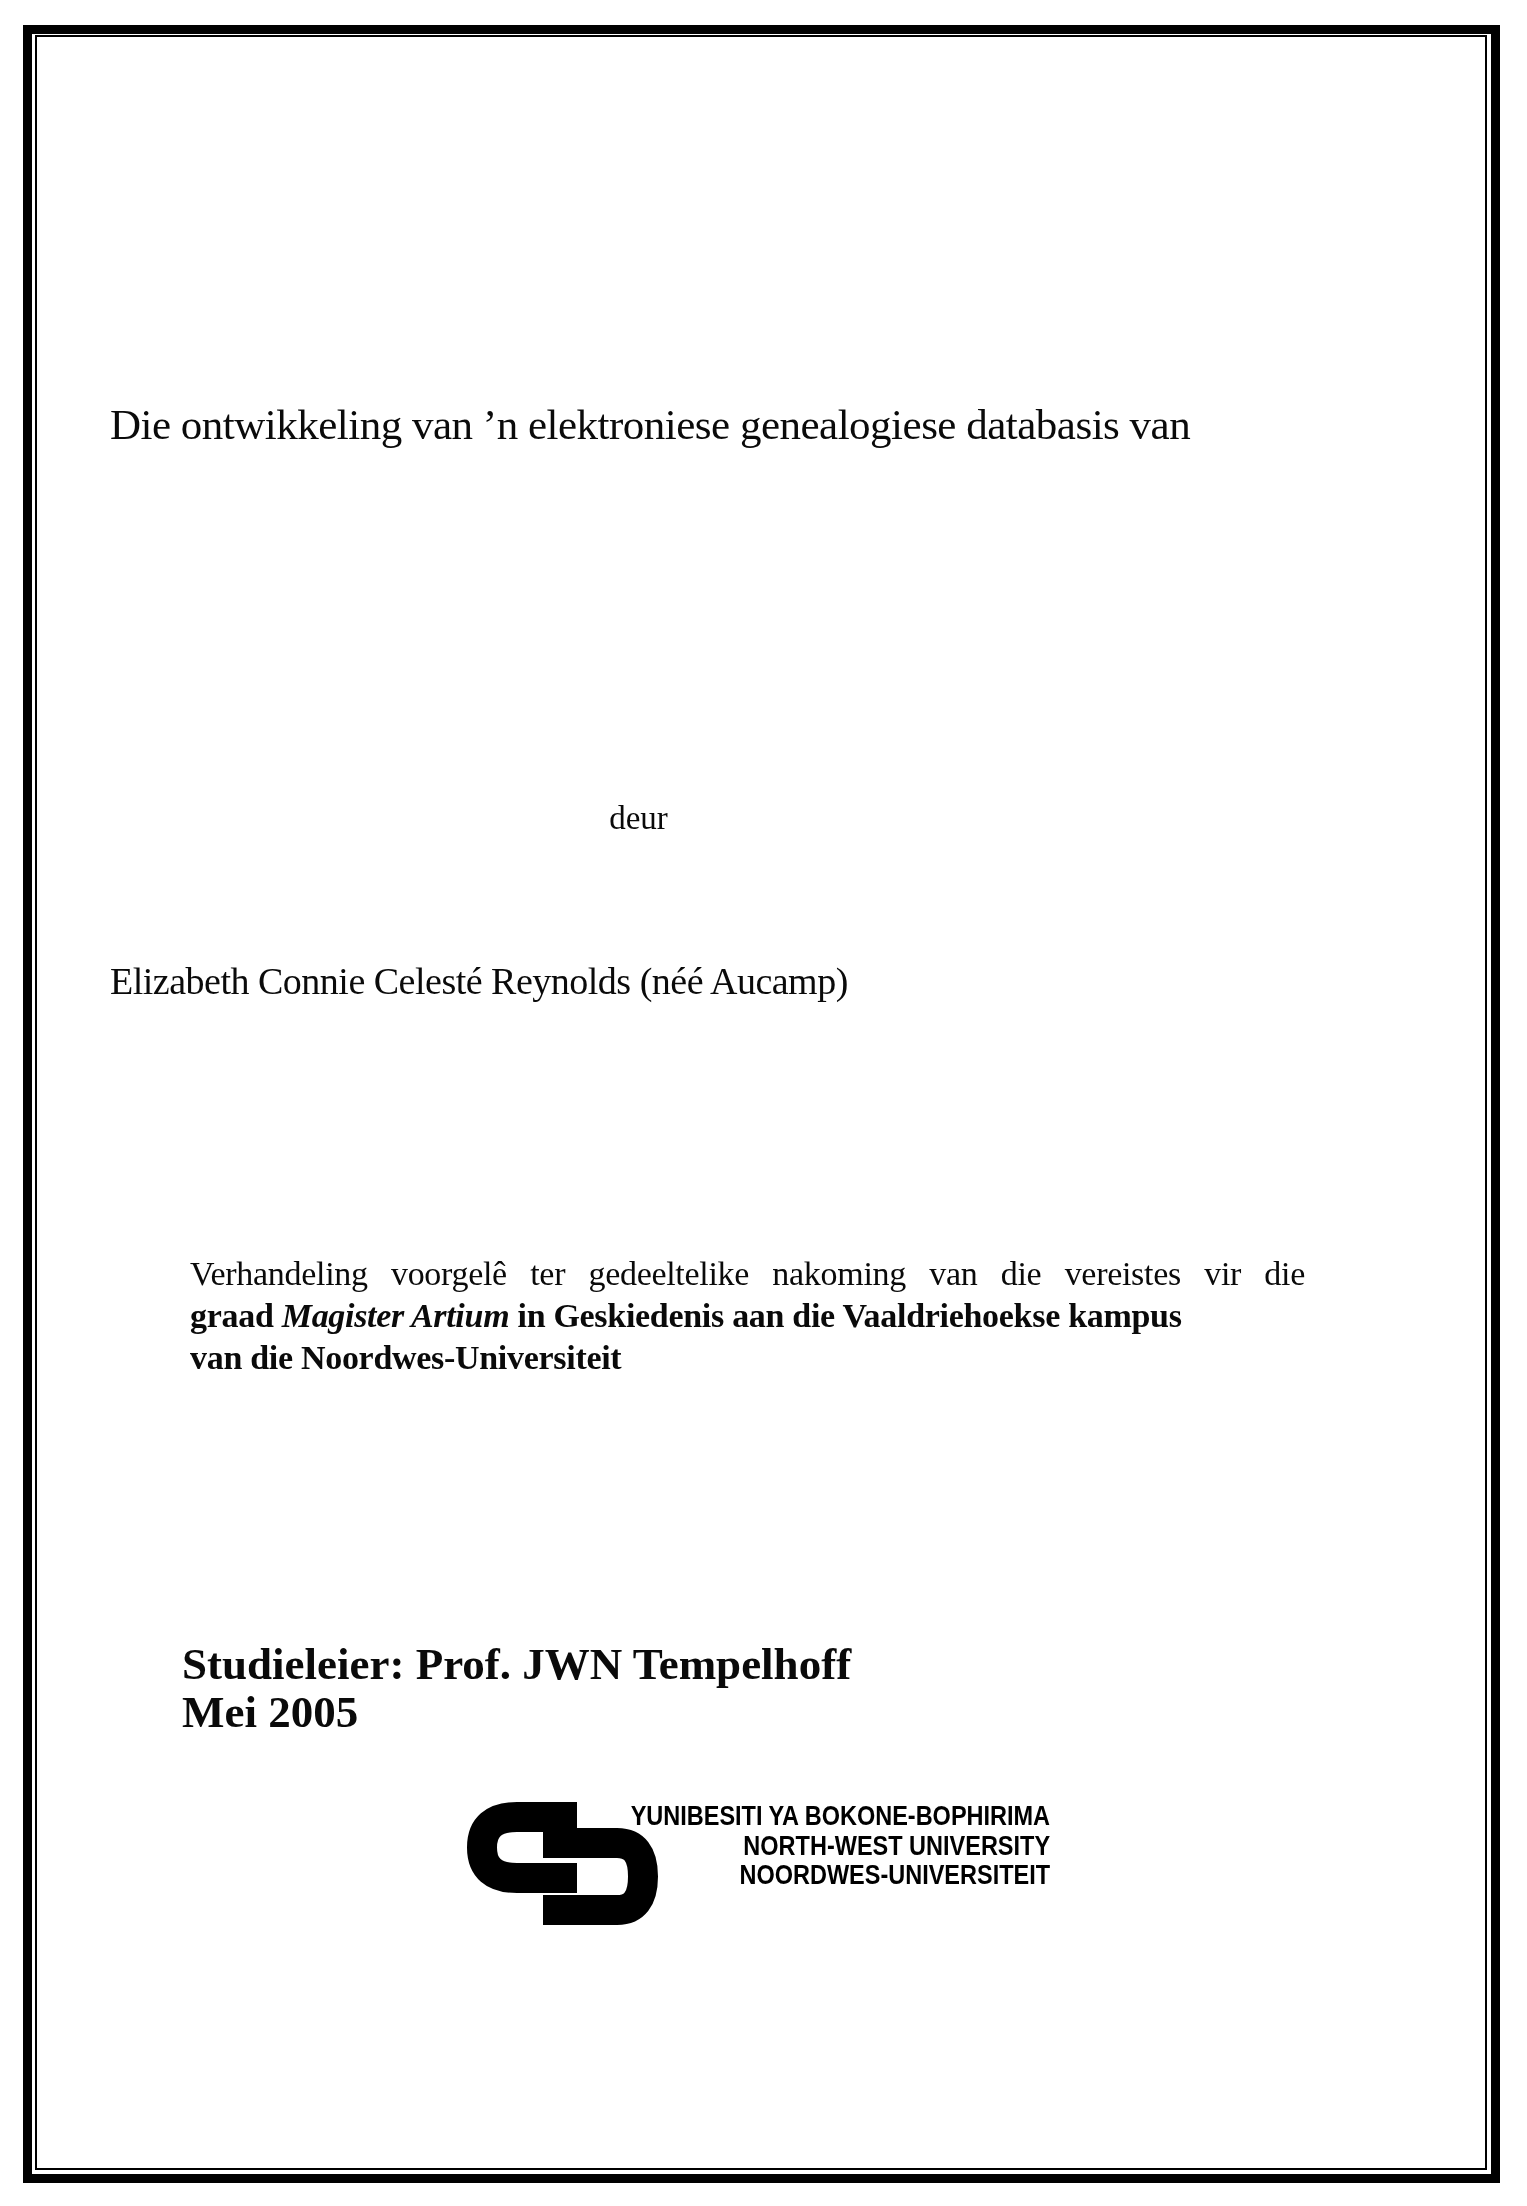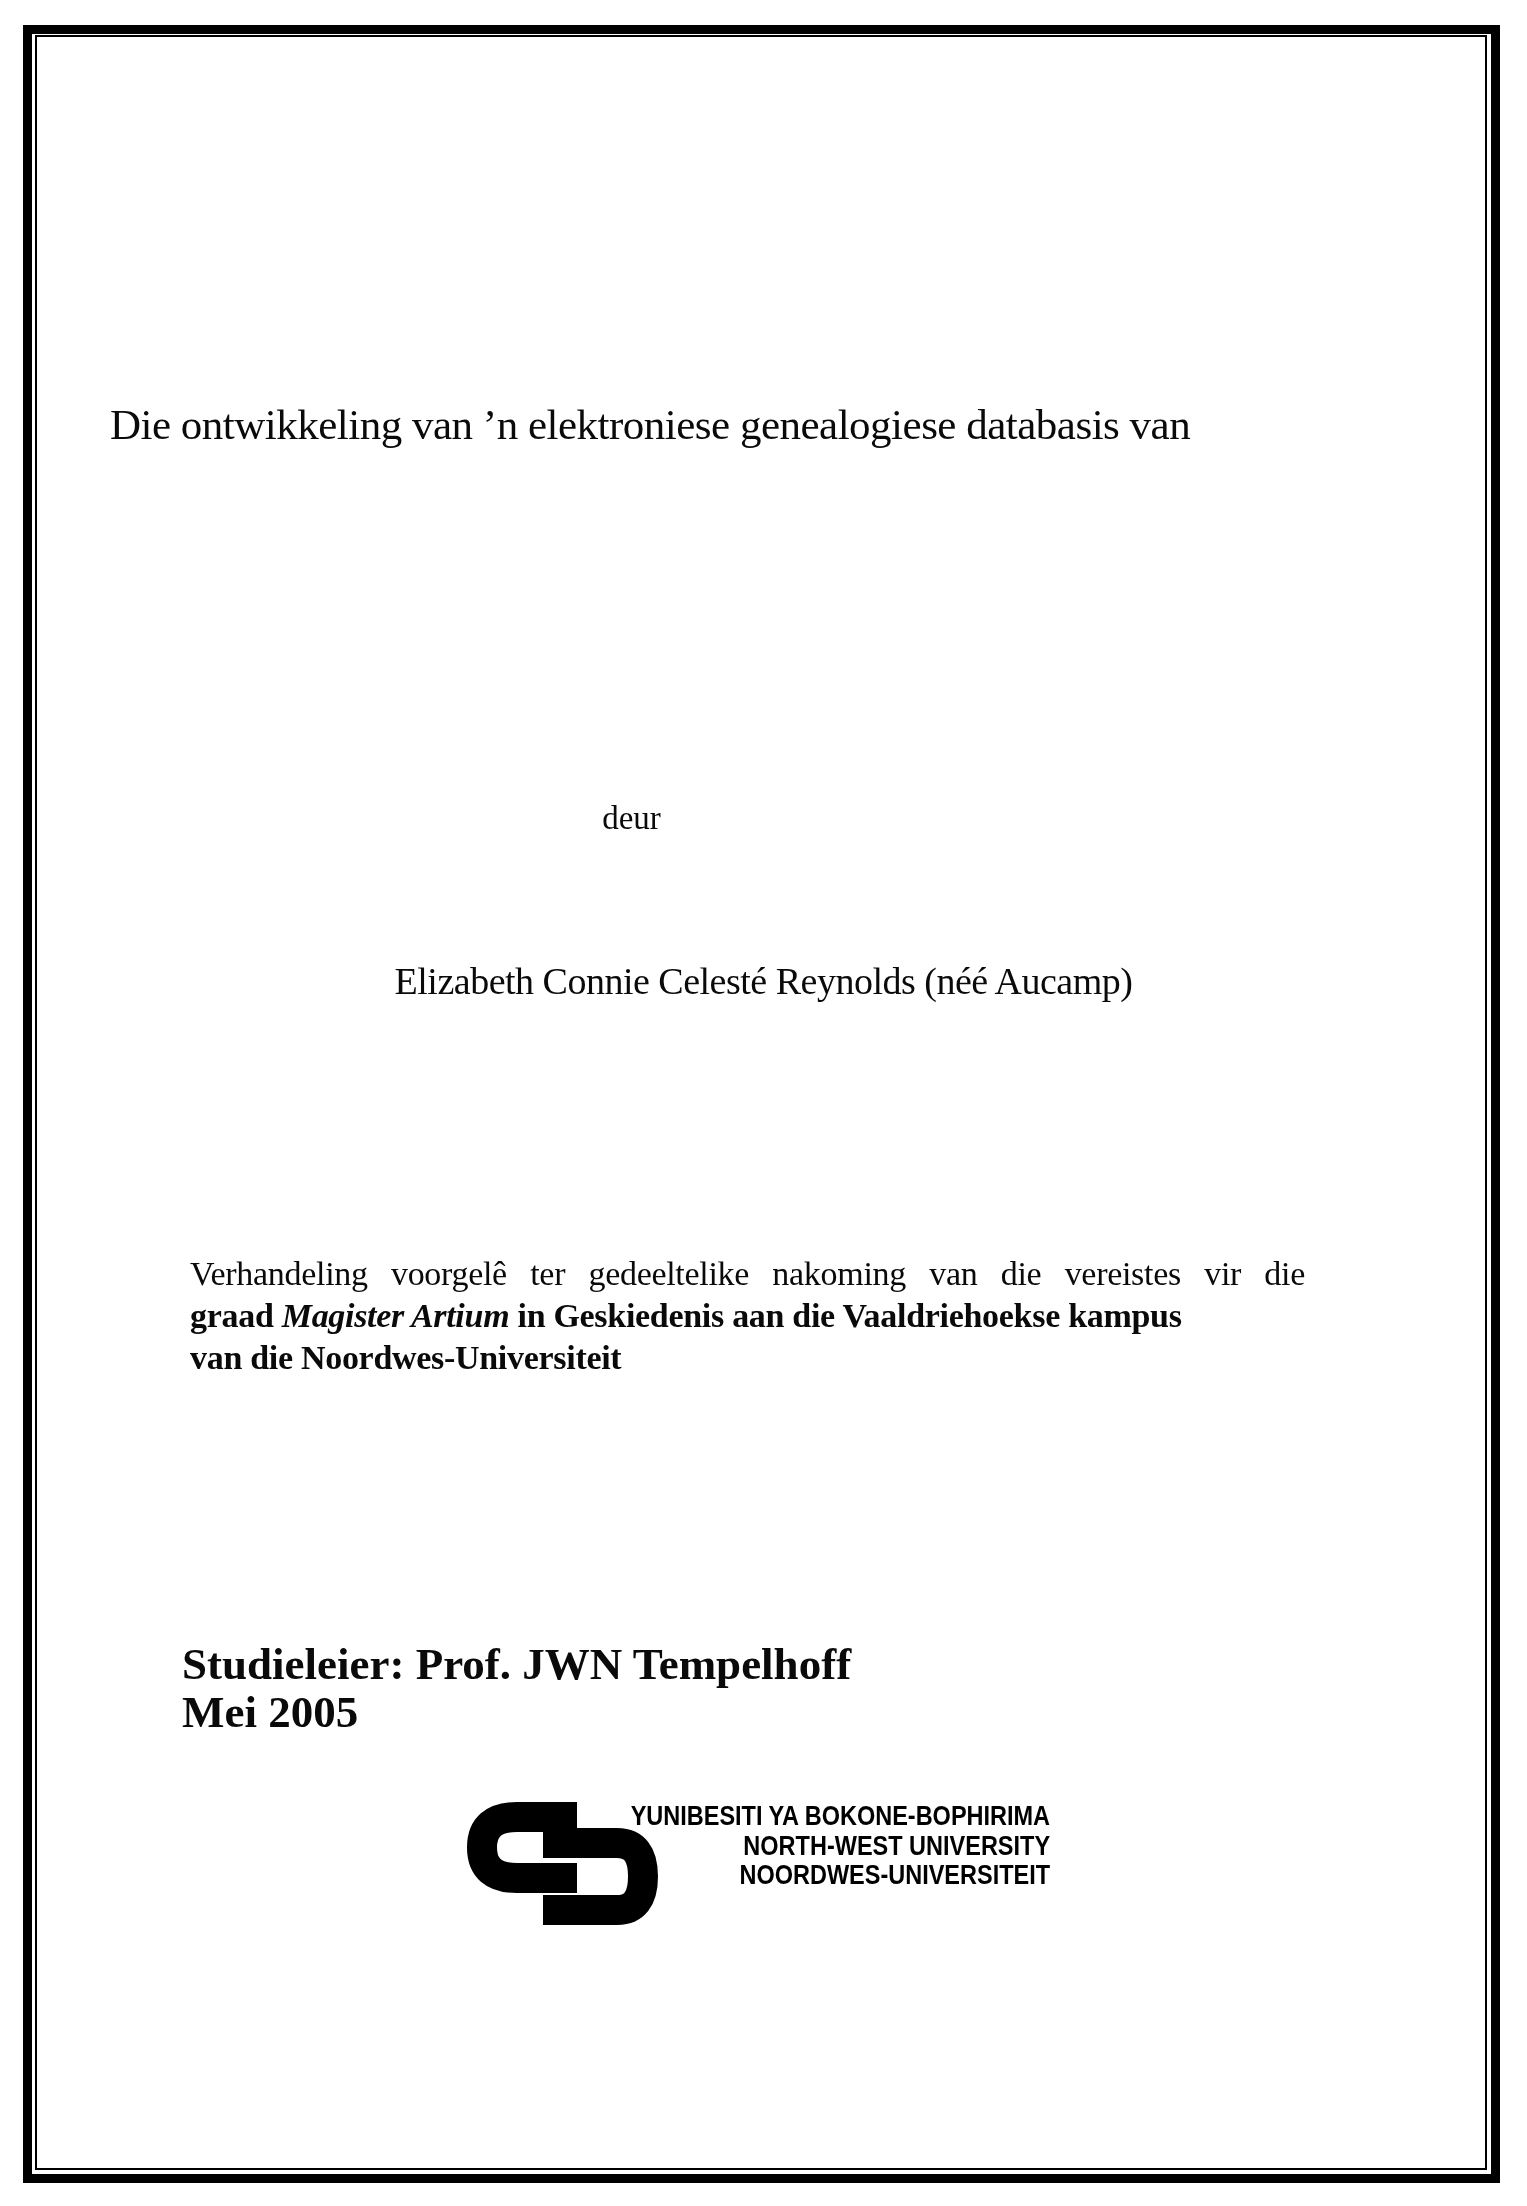--- a/index.html
+++ b/index.html
@@ -29,25 +29,25 @@
     font-size:43px;
     line-height:73px;
     letter-spacing:-0.5px;
   }
   .byline{
     position:absolute;
     top:800px;left:0;width:1263px;
     text-align:center;
     font-size:33px;
     line-height:36px;
+    padding-left:7px;
   }
   .author{
     position:absolute;
     top:960px;left:110px;width:1307px;
-    text-align:center;
     font-size:38px;
     line-height:42px;
     letter-spacing:-0.5px;
   }
   .declaration{
     position:absolute;
     top:1226px;left:190px;width:1115px;
     font-size:34px;
     line-height:42px;
     letter-spacing:-0.3px;

